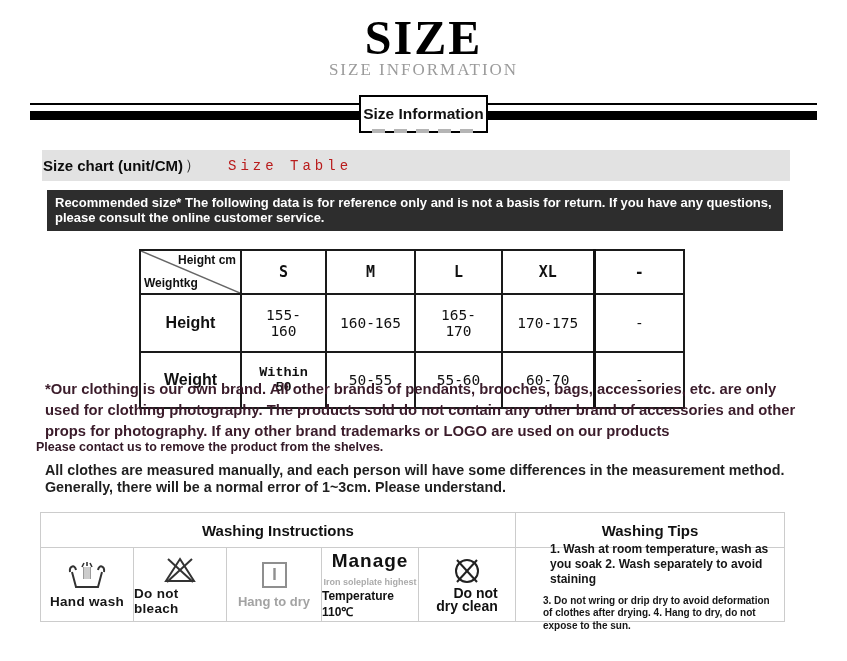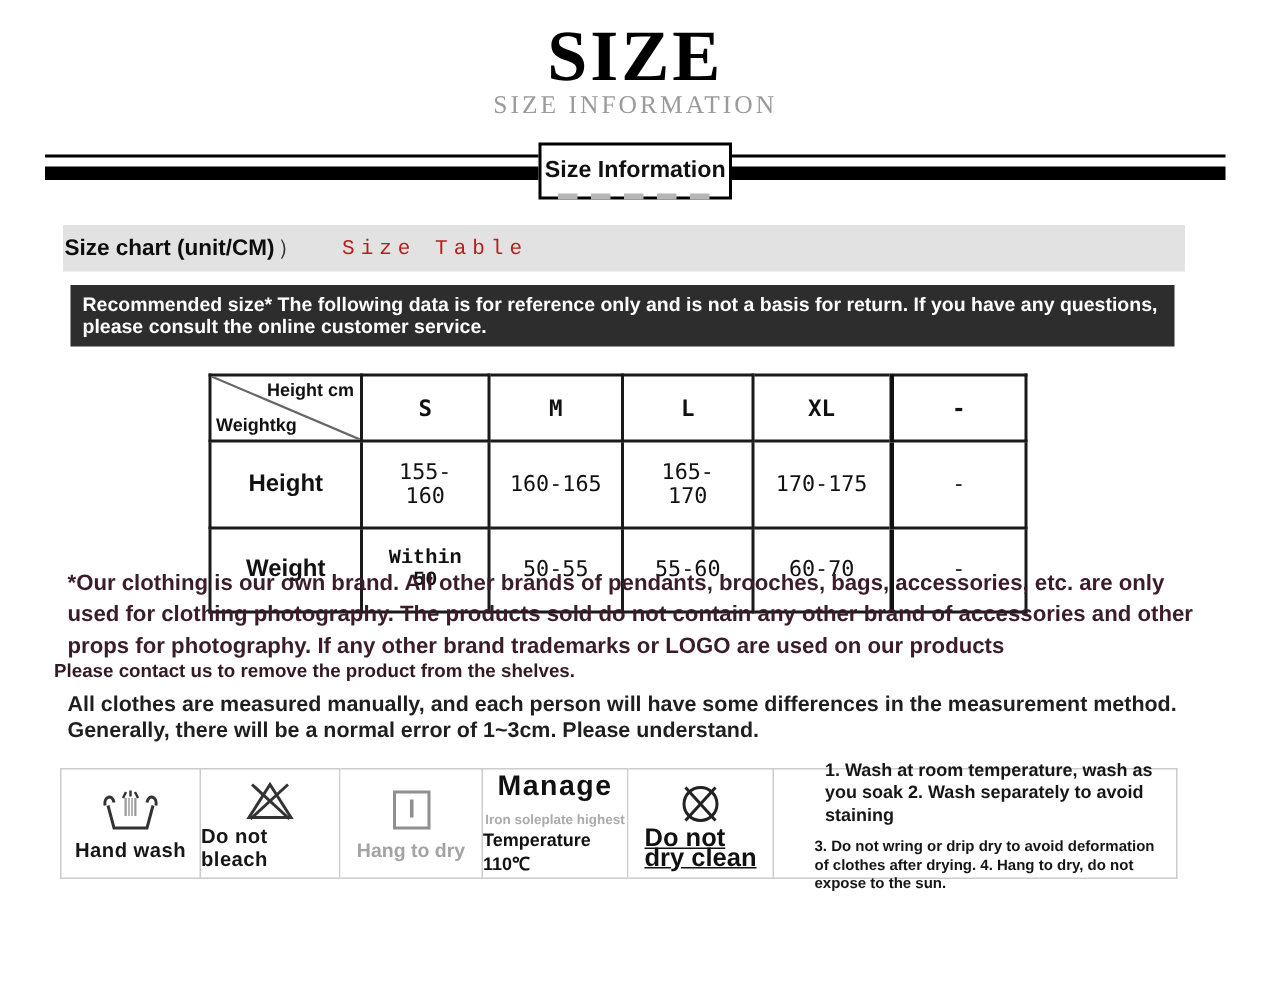--- a/index.html
+++ b/index.html
@@ -66,21 +66,21 @@
   .w-head-label{font-weight:bold;font-size:15px;color:#111;}
   .w-c1{width:94px;height:74px;}
   .w-c2{width:93px;height:74px;}
   .w-c3{width:95px;height:74px;}
   .w-c4{width:97px;height:74px;}
   .w-c5{width:97px;height:74px;}
   .w-c6{width:269px;height:74px;align-items:flex-start;justify-content:flex-start;
     padding:5px 8px 0 32px;}
   .w-label{font-weight:bold;font-size:13.5px;letter-spacing:.3px;margin-top:2px;color:#161616;}
   .w-label-gray{font-weight:bold;font-size:13px;color:#a3a3a3;margin-top:4px;}
-  .w-label-2l{font-weight:bold;font-size:17px;line-height:13px;text-align:left;margin-top:1px;text-decoration:underline;}
+  .w-label-2l{font-weight:bold;font-size:14px;line-height:13px;text-align:right;margin-top:1px;}
   .manage-title{font-weight:bold;font-size:19px;letter-spacing:1px;color:#111;text-align:center;}
   .manage-sub{font-weight:bold;font-size:9px;color:#ababab;margin-top:5px;}
   .manage-temp{font-weight:bold;font-size:12px;color:#111;margin-top:2px;}
   .tip1{font-weight:bold;font-size:12px;line-height:15px;width:224px;color:#161616;}
   .tip2{font-weight:bold;font-size:10px;line-height:12.5px;width:238px;margin-top:8px;color:#161616;}
   .w-icon{flex:0 0 auto;}
 </style>
 </head>
 <body>
 
@@ -150,20 +150,28 @@
     </tr>
   </tbody>
     </table>
 
   <div class="para1">*Our clothing is our own brand. All other brands of pendants, brooches, bags, accessories, etc. are only used for clothing photography. The products sold do not contain any other brand of accessories and other props for photography. If any other brand trademarks or LOGO are used on our products</div>
   <div class="contact-line">Please contact us to remove the product from the shelves.</div>
   <div class="para2">All clothes are measured manually, and each person will have some differences in the measurement method. Generally, there will be a normal error of 1~3cm. Please understand.</div>
 
   <div class="wash">
     <div class="w-row">
+      <div class="w-cell w-h1">
+        <span class="w-head-label">Washing Instructions</span>
+      </div>
+      <div class="w-cell w-h2">
+        <span class="w-head-label">Washing Tips</span>
+      </div>
+    </div>
+    <div class="w-row">
 
       <div class="w-cell w-c1">
         <svg class="w-icon" width="42" height="32" viewBox="0 0 42 32">
           <path d="M6 12 L10 27 H32 L36 12" fill="none" stroke="#333" stroke-width="2"></path>
           <path d="M4 12 C3 6 9 4 10 10" fill="none" stroke="#333" stroke-width="2"></path>
           <path d="M38 12 C39 6 33 4 32 10" fill="none" stroke="#333" stroke-width="2"></path>
           <rect x="17" y="7" width="8" height="12" fill="#9a9a9a"></rect>
           <line x1="19" y1="7" x2="19" y2="19" stroke="#fff" stroke-width="1"></line>
           <line x1="21" y1="7" x2="21" y2="19" stroke="#fff" stroke-width="1"></line>
           <line x1="23" y1="7" x2="23" y2="19" stroke="#fff" stroke-width="1"></line>

